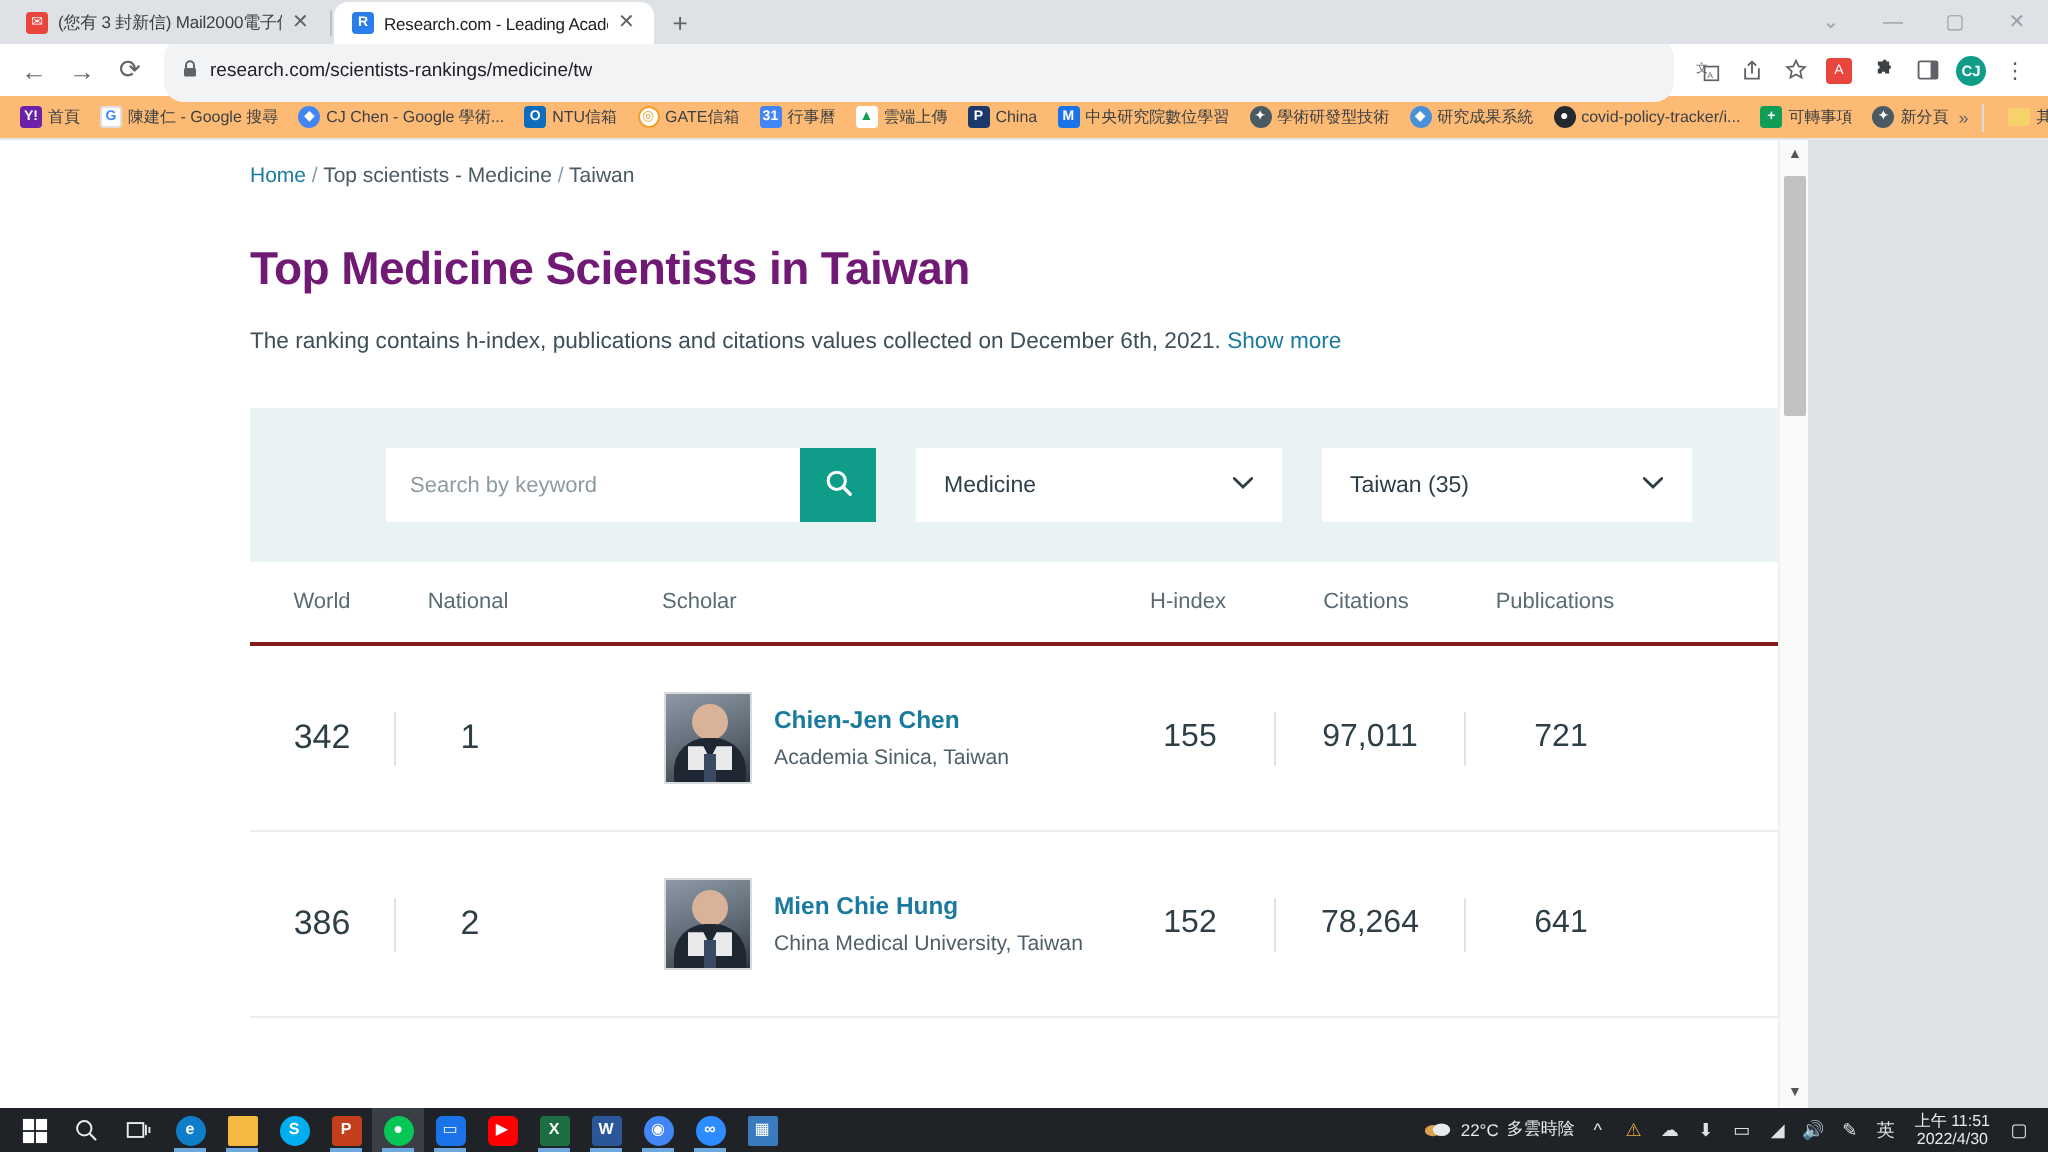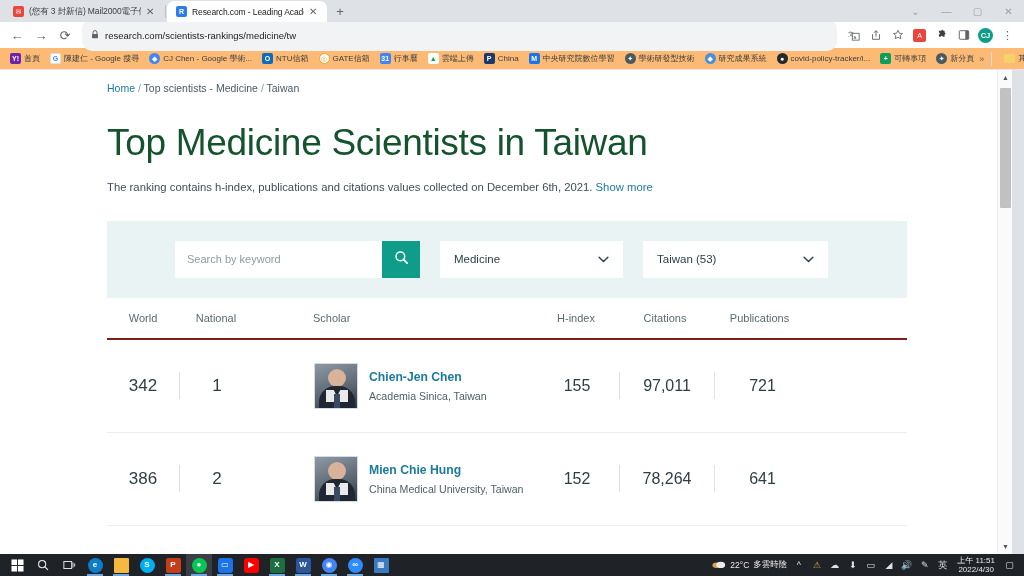--- a/index.html
+++ b/index.html
@@ -63,31 +63,31 @@
   .bm { display: flex; align-items: center; gap: 3px; padding: 0 5px; height: 18px;
     font-size: 8px; color: #3c4043; white-space: nowrap; flex: 0 0 auto; }
   .bm .bmi { width: 11px; height: 11px; border-radius: 2px; flex: 0 0 11px;
     display: flex; align-items: center; justify-content: center;
     font-size: 7px; color: #fff; font-weight: bold; line-height: 1; }
   .bm-overflow { margin-left: auto; display: flex; align-items: center; gap: 4px; flex: 0 0 auto; }
   .bm-sep { width: 1px; height: 14px; background: #dadce0; margin: 0 3px; }
   .folder-ico { width: 11px; height: 9px; background: #f7d26a; border-radius: 1px; }
 
   
-  .viewport { position: relative; width: 1012px; height: 484px; background: #fff;
-    overflow: hidden; }
+  .viewport { position: relative; width: 904px; height: 484px; background: #fff;
+    overflow: hidden; padding-left: 18px; }
   .page { width: 1009px; height: 484px; padding: 0; position: relative; }
   .content { width: 820px; margin-left: 107px; }
 
   .breadcrumb { padding-top: 12px; font-size: 10.5px; color: #4a5a63; }
   .breadcrumb a { color: #1b7b9e; text-decoration: none; }
   .breadcrumb .sep { color: #8a9aa3; }
 
-  h1.page-title { font-size: 37px; line-height: 1.2; color: #14532d; margin-top: 27px;
-    font-weight: normal; letter-spacing: -0.3px; }
+  h1.page-title { font-size: 23px; line-height: 1.2; color: #701a75; margin-top: 27px;
+    font-weight: bold; letter-spacing: -0.3px; }
 
   p.desc { font-size: 11.3px; line-height: 1.55; color: #3f4f57; margin-top: 20px;
     max-width: 800px; }
   p.desc2 { margin-top: 14px; }
   p.desc a { color: #1b7b9e; text-decoration: none; }
 
   
   .panel { margin-top: 24px; width: 800px; background: #eaf3f3; }
   .filterbar { display: flex; align-items: center; padding: 20px 0 20px 0;
     padding-left: 68px; gap: 20px; }
@@ -340,21 +340,21 @@
             </div>
             <div class="select sel-field">
               <span>Medicine</span>
               <span class="chev">
                 <svg width="11" height="7" viewBox="0 0 12 8">
                     <path d="M1 1.4L6 6.3l5-4.9" fill="none" stroke="#2d3e46" stroke-width="1.6" stroke-linecap="round"></path>
                   </svg>
               </span>
             </div>
             <div class="select sel-country">
-              <span>Taiwan (53)</span>
+              <span>Taiwan (35)</span>
               <span class="chev">
                 <svg width="11" height="7" viewBox="0 0 12 8">
                     <path d="M1 1.4L6 6.3l5-4.9" fill="none" stroke="#2d3e46" stroke-width="1.6" stroke-linecap="round"></path>
                   </svg>
               </span>
             </div>
           </div>
 
           <div class="table">
             <div class="thead">

